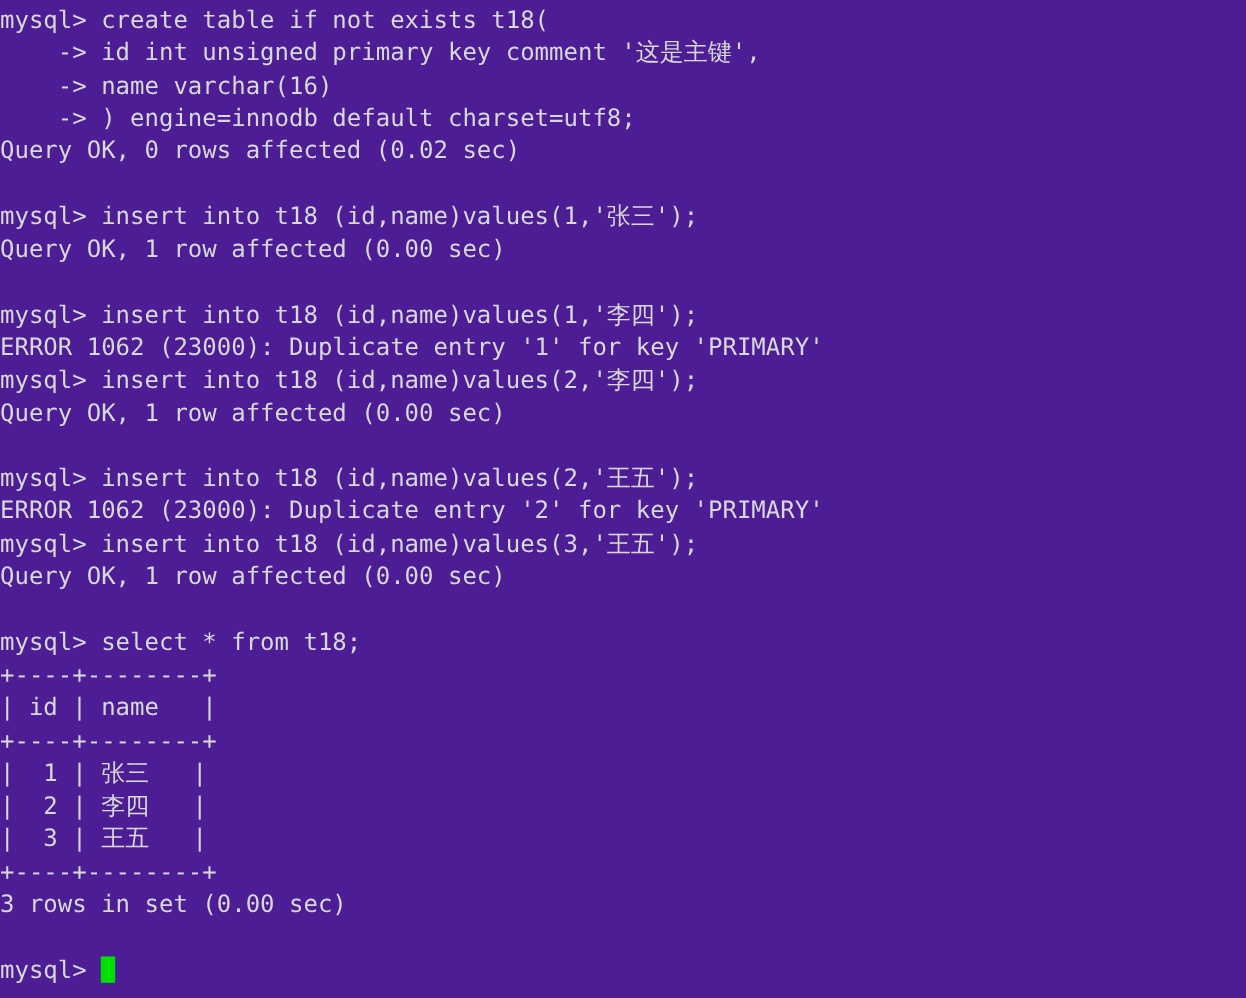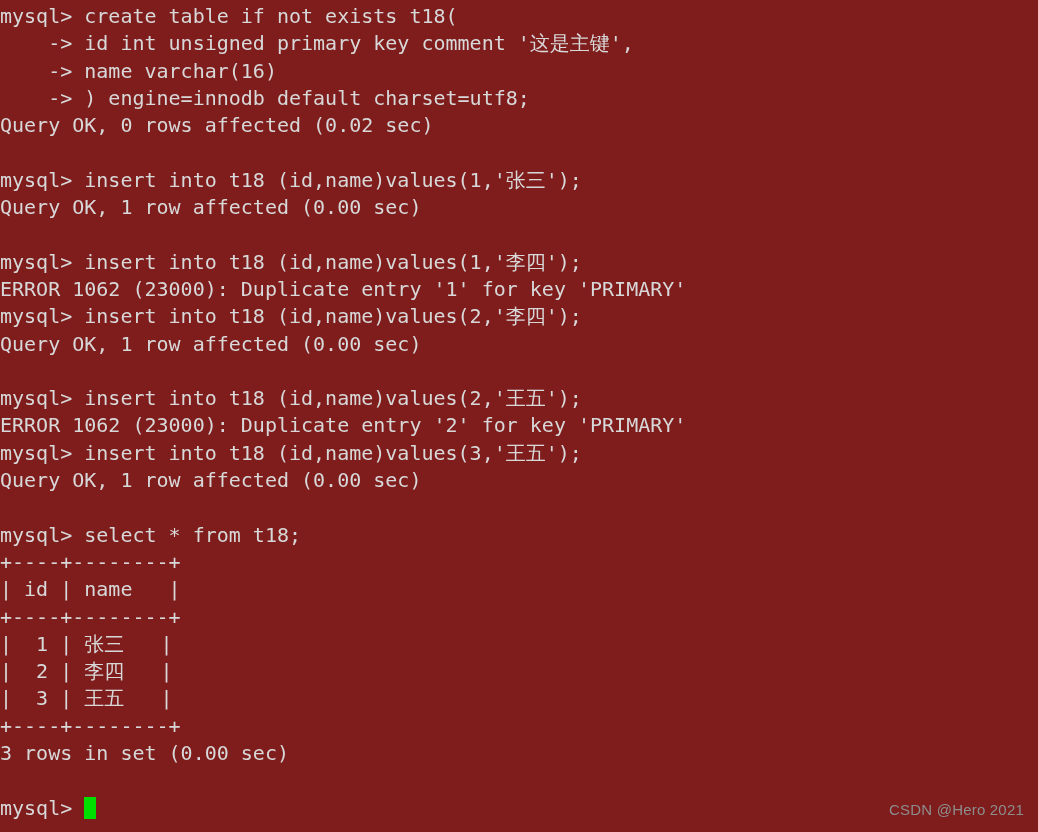--- a/index.html
+++ b/index.html
@@ -50,17 +50,16 @@
     font-family: "Liberation Sans", "DejaVu Sans", sans-serif;
     font-size: 15px;
     color: #8d8d8d;
     letter-spacing: 0.2px;
     white-space: pre;
   }
 </style>
 </head>
 <body>
 
-<div id="terminal" style="background: #7f1d1d; color: rgb(216, 216, 216);">
+<div id="terminal" style="background: #4c1d95; color: rgb(216, 216, 216);">
   <div id="screen"><div class="line">mysql&gt; create table if not exists t18(</div><div class="line">    -&gt; id int unsigned primary key comment '这是主键',</div><div class="line">    -&gt; name varchar(16)</div><div class="line">    -&gt; ) engine=innodb default charset=utf8;</div><div class="line">Query OK, 0 rows affected (0.02 sec)</div><div class="line blank"></div><div class="line">mysql&gt; insert into t18 (id,name)values(1,'张三');</div><div class="line">Query OK, 1 row affected (0.00 sec)</div><div class="line blank"></div><div class="line">mysql&gt; insert into t18 (id,name)values(1,'李四');</div><div class="line">ERROR 1062 (23000): Duplicate entry '1' for key 'PRIMARY'</div><div class="line">mysql&gt; insert into t18 (id,name)values(2,'李四');</div><div class="line">Query OK, 1 row affected (0.00 sec)</div><div class="line blank"></div><div class="line">mysql&gt; insert into t18 (id,name)values(2,'王五');</div><div class="line">ERROR 1062 (23000): Duplicate entry '2' for key 'PRIMARY'</div><div class="line">mysql&gt; insert into t18 (id,name)values(3,'王五');</div><div class="line">Query OK, 1 row affected (0.00 sec)</div><div class="line blank"></div><div class="line">mysql&gt; select * from t18;</div><div class="line">+----+--------+</div><div class="line">| id | name   |</div><div class="line">+----+--------+</div><div class="line">|  1 | 张三   |</div><div class="line">|  2 | 李四   |</div><div class="line">|  3 | 王五   |</div><div class="line">+----+--------+</div><div class="line">3 rows in set (0.00 sec)</div><div class="line blank"></div><div class="line"><span>mysql&gt; </span><span class="cursor" style="background: rgb(0, 224, 0);"></span></div></div>
 
-  <div class="watermark">CSDN @Hero 2021</div>
 </div>
 
 </body></html>

